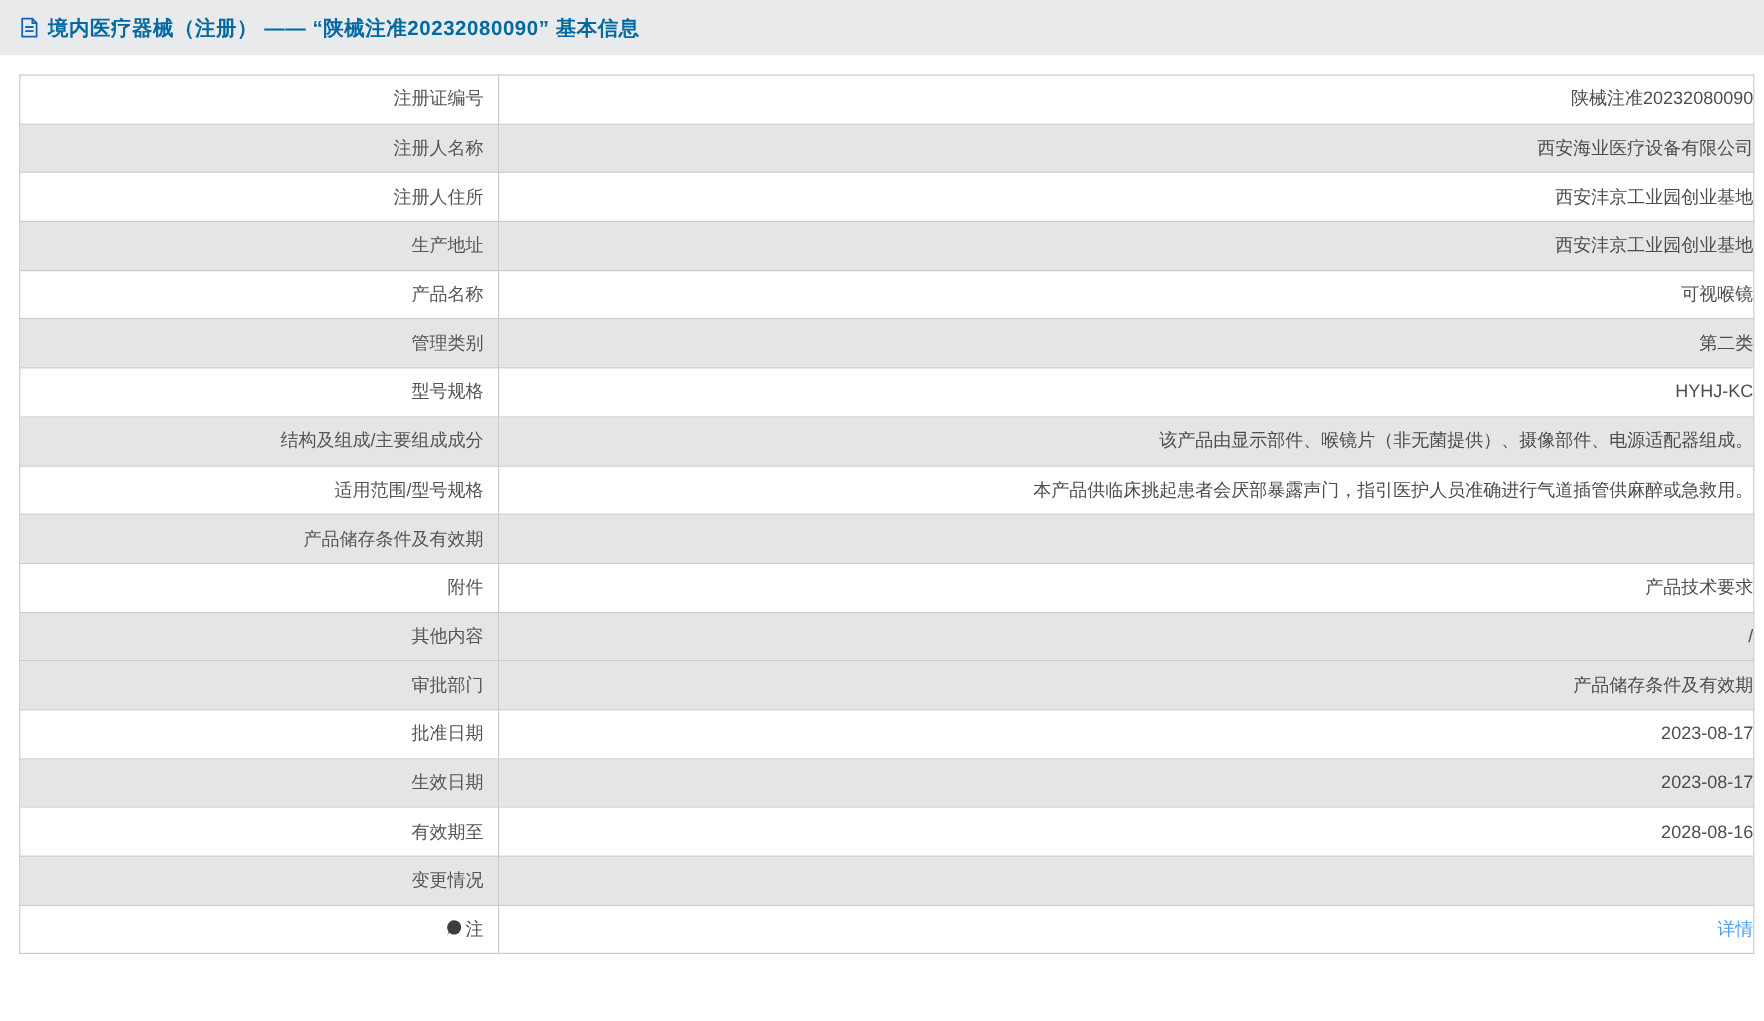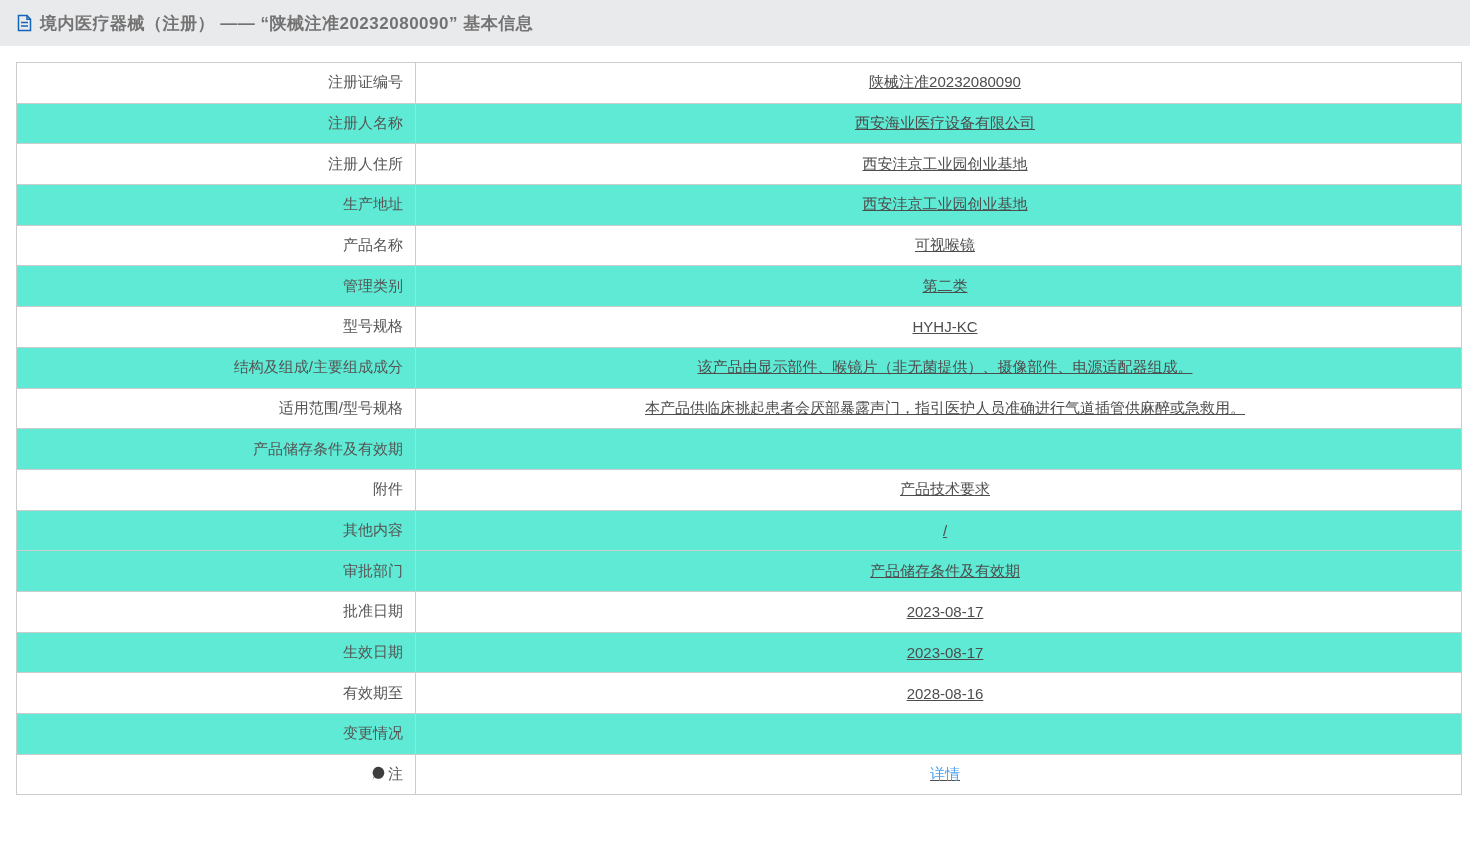--- a/index.html
+++ b/index.html
@@ -20,21 +20,21 @@
     align-items: center;
     padding-left: 16px;
   }
   .doc-icon {
     flex: 0 0 auto;
     display: inline-flex;
     align-items: center;
   }
   .page-title {
     margin-left: 7px;
-    color: #737373;
+    color: #0369a1;
     font-size: 17px;
     font-weight: bold;
     letter-spacing: 0.5px;
     white-space: nowrap;
   }
   table.info-table {
     border-collapse: collapse;
     margin: 16px 0 0 16px;
     width: 1446px;
     table-layout: fixed;
@@ -52,25 +52,24 @@
   .info-table th {
     width: 399px;
     text-align: right;
     padding-right: 12px;
     color: #555555;
     margin-top: 28px;
   }
   .info-table td {
     padding-left: 13px;
     color: #4d4d4d;
-    text-align: center;
-    text-decoration: underline;
+    text-align: right;
   }
   .info-table tr.alt {
-    background: #5eead4;
+    background: #e5e5e5;
   }
   a.detail-link {
     color: #4da0f0;
     text-decoration: none;
     cursor: pointer;
     margin-top: 11px;
   }
   .bulb-icon {
     display: inline-block;
     vertical-align: -2px;

